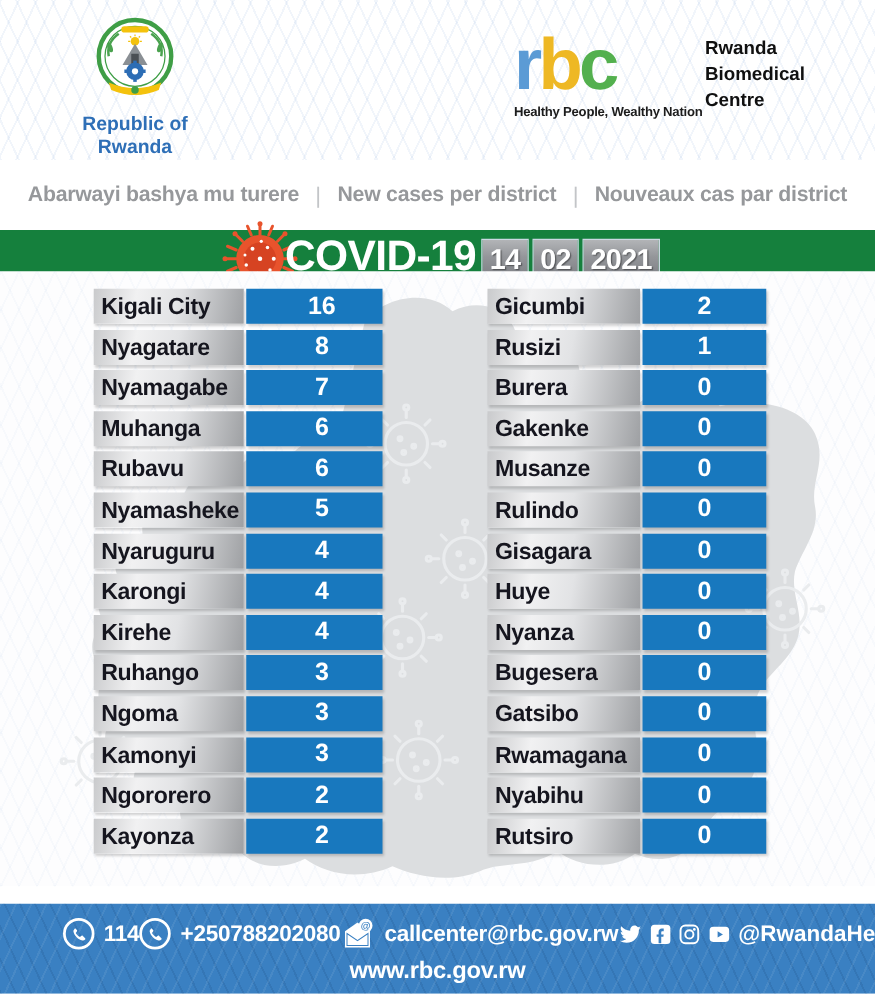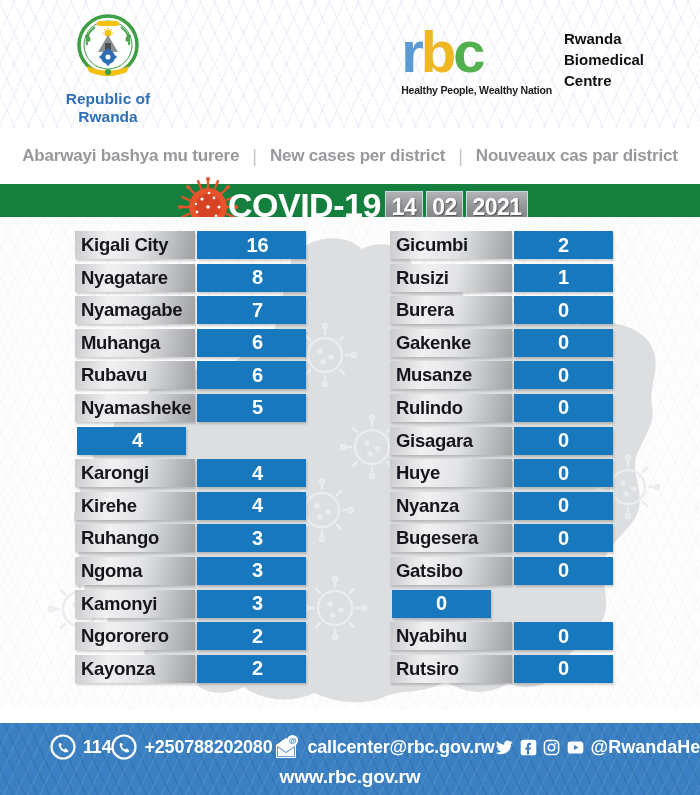--- a/index.html
+++ b/index.html
@@ -16,21 +16,21 @@
       #fff;
   }
   .gov-block{position:absolute;left:38px;top:12px;width:140px;text-align:center;}
   .gov-name{color:#2e6fb7;font-size:15.5px;font-weight:600;margin-top:2px;}
   .gov-line{border-top:1.5px solid #2e6fb7;width:116px;margin:2px auto 1px auto;}
   .gov-ministry{color:#2e6fb7;font-size:13.5px;font-weight:700;}
   .rbc-block{position:absolute;right:56px;top:26px;display:flex;align-items:flex-start;}
   .rbc-letters{font-size:58px;font-weight:800;line-height:52px;letter-spacing:-3px;}
   .rbc-r{color:#5b9bd5;} .rbc-b{color:#eeb824;} .rbc-c{color:#53b04e;}
   .rbc-tagline{font-size:10.5px;font-weight:700;color:#1c1c1c;margin-top:6px;letter-spacing:-0.2px;}
-  .rbc-name{margin-left:12px;color:#101010;font-weight:700;font-size:15px;line-height:21px;padding-top:2px;}
+  .rbc-name{margin-left:2px;color:#101010;font-weight:700;font-size:15px;line-height:21px;padding-top:2px;}
   
   .subtitle{
     position:absolute;top:128px;left:0;right:0;height:56px;background:#fff;
     display:flex;align-items:center;justify-content:center;gap:13px;
   }
   .subtitle .seg{color:#96989b;font-size:17px;font-weight:700;letter-spacing:-0.2px;}
   .subtitle .sep{color:#c3c5c8;font-size:18px;font-weight:400;}
   
   .banner{position:absolute;top:184px;left:0;right:0;height:47px;background:#15803d;}
   .banner-virus{position:absolute;left:176px;top:-9px;}
@@ -334,20 +334,21 @@
         </div>
         <div class="row">
           <div class="dist-label">Rubavu</div>
           <div class="dist-value">6</div>
         </div>
         <div class="row">
           <div class="dist-label">Nyamasheke</div>
           <div class="dist-value">5</div>
         </div>
         <div class="row">
+          <div class="dist-label">Nyaruguru</div>
           <div class="dist-value">4</div>
         </div>
         <div class="row">
           <div class="dist-label">Karongi</div>
           <div class="dist-value">4</div>
         </div>
         <div class="row">
           <div class="dist-label">Kirehe</div>
           <div class="dist-value">4</div>
         </div>
@@ -411,20 +412,21 @@
         </div>
         <div class="row">
           <div class="dist-label">Bugesera</div>
           <div class="dist-value">0</div>
         </div>
         <div class="row">
           <div class="dist-label">Gatsibo</div>
           <div class="dist-value">0</div>
         </div>
         <div class="row">
+          <div class="dist-label">Rwamagana</div>
           <div class="dist-value">0</div>
         </div>
         <div class="row">
           <div class="dist-label">Nyabihu</div>
           <div class="dist-value">0</div>
         </div>
         <div class="row">
           <div class="dist-label">Rutsiro</div>
           <div class="dist-value">0</div>
         </div>

